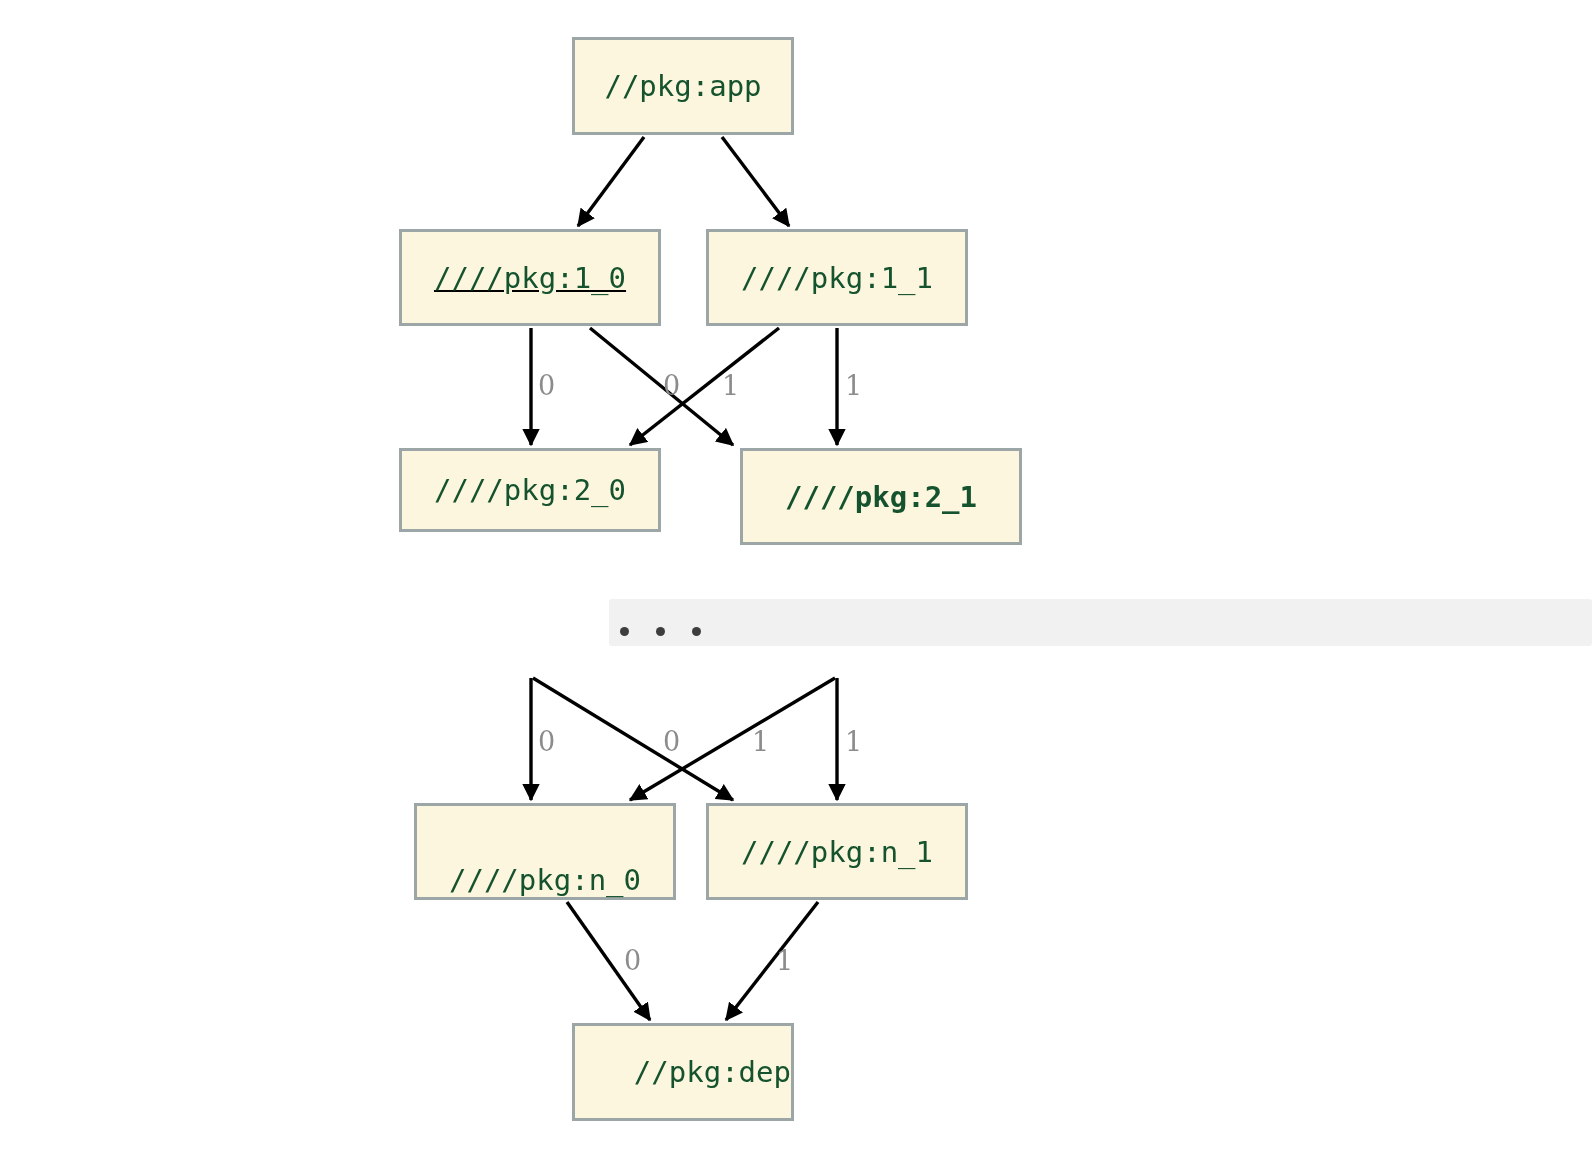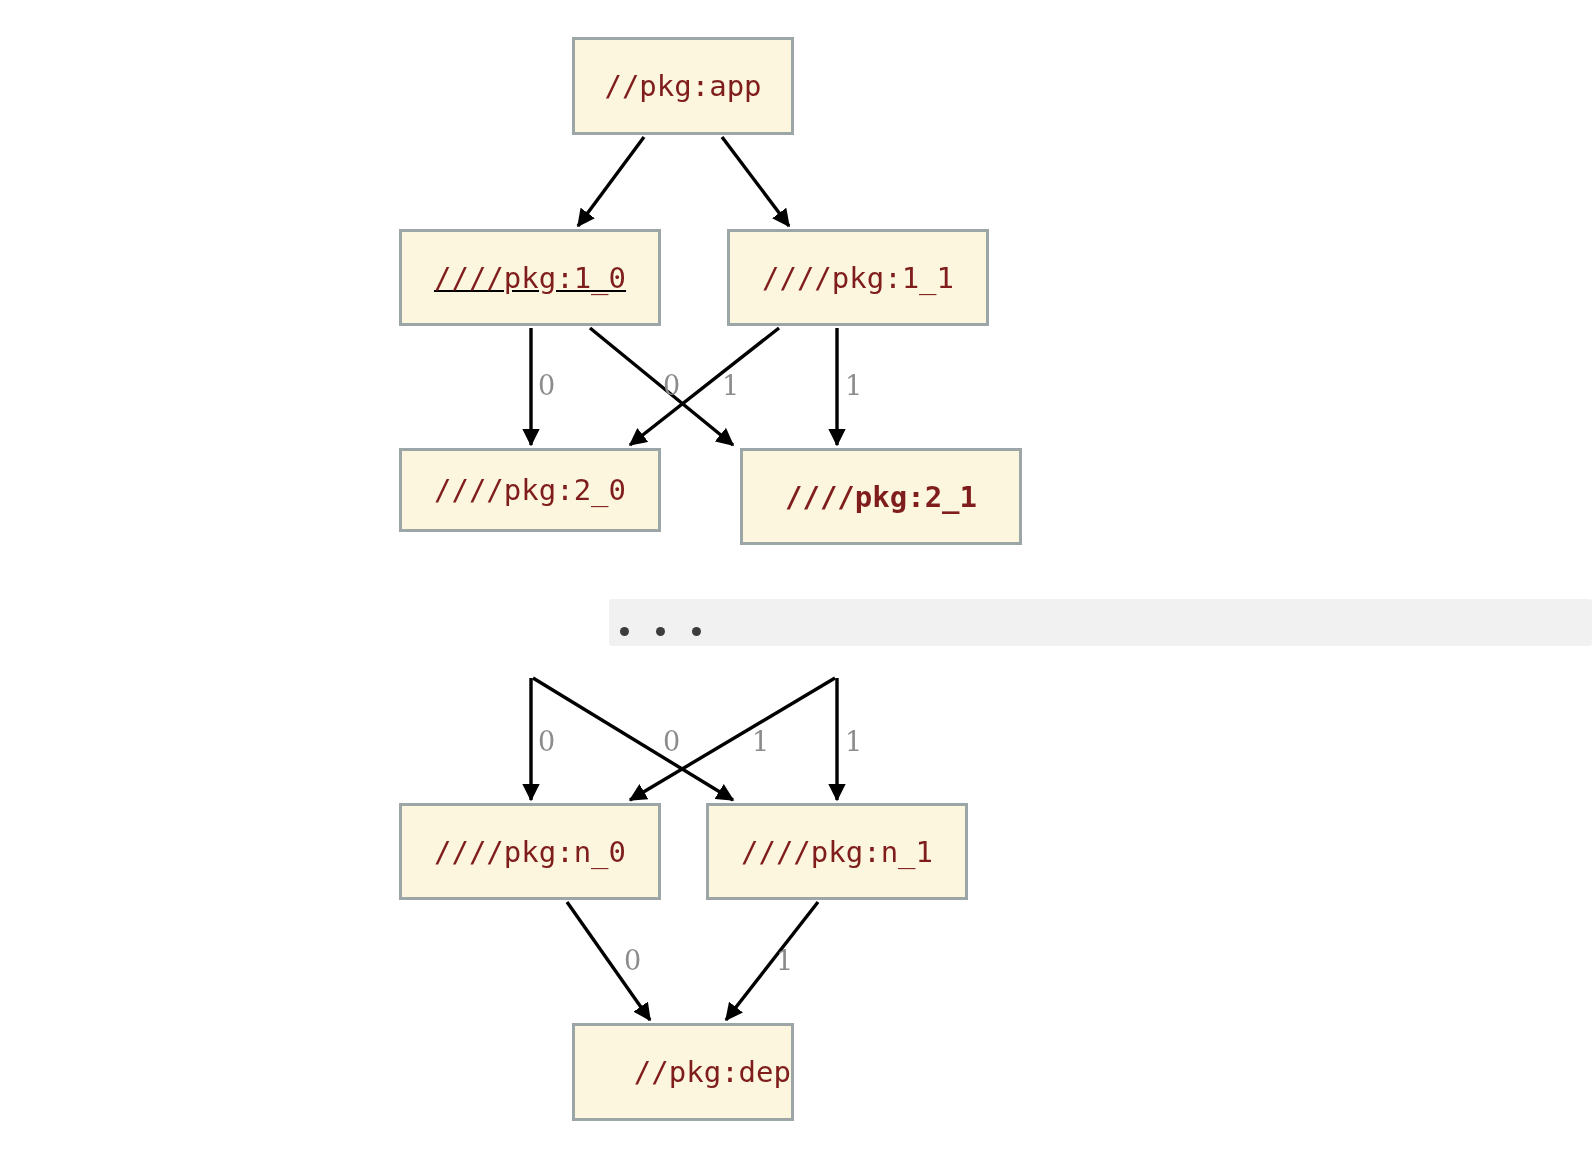--- a/index.html
+++ b/index.html
@@ -34,21 +34,21 @@
     box-sizing: border-box;
     background: #fdf6de;
     border: 3px solid #9da6a6;
     display: flex;
     align-items: center;
     justify-content: center;
   }
   .node-label {
     font-family: "DejaVu Sans Mono", monospace;
     font-size: 29px;
-    color: #7f1d1d;
+    color: #14532d;
     letter-spacing: 0px;
     white-space: nowrap;
   }
   .edge-label {
     position: absolute;
     font-family: "DejaVu Serif", serif;
     font-size: 27px;
     color: #8c8c8c;
     white-space: nowrap;
     line-height: 1;
@@ -99,30 +99,30 @@
       </g>
   </svg>
 
   <div id="nodes-group">
       <div class="node-box" style="left: 572px; top: 37px; width: 222px; height: 98px; background: rgb(253, 246, 222); border-color: rgb(157, 166, 166);">
         <span class="node-label">//pkg:app</span>
       </div>
       <div class="node-box" style="left: 399px; top: 229px; width: 262px; height: 97px; background: rgb(253, 246, 222); border-color: rgb(157, 166, 166); text-decoration: underline;">
         <span class="node-label">////pkg:1_0</span>
       </div>
-      <div class="node-box" style="left: 706px; top: 229px; width: 262px; height: 97px; background: rgb(253, 246, 222); border-color: rgb(157, 166, 166); margin-left: 21px;">
+      <div class="node-box" style="left: 706px; top: 229px; width: 262px; height: 97px; background: rgb(253, 246, 222); border-color: rgb(157, 166, 166);">
         <span class="node-label">////pkg:1_1</span>
       </div>
       <div class="node-box" style="left: 399px; top: 448px; width: 262px; height: 84px; background: rgb(253, 246, 222); border-color: rgb(157, 166, 166);">
         <span class="node-label">////pkg:2_0</span>
       </div>
       <div class="node-box" style="left: 740px; top: 448px; width: 282px; height: 97px; background: rgb(253, 246, 222); border-color: rgb(157, 166, 166); font-weight: bold;">
         <span class="node-label">////pkg:2_1</span>
       </div>
-      <div class="node-box" style="left: 399px; top: 803px; width: 262px; height: 97px; background: rgb(253, 246, 222); border-color: rgb(157, 166, 166);">
+      <div class="node-box" style="left: 414px; top: 803px; width: 262px; height: 97px; background: rgb(253, 246, 222); border-color: rgb(157, 166, 166); align-items: flex-end;">
         <span class="node-label">////pkg:n_0</span>
       </div>
       <div class="node-box" style="left: 706px; top: 803px; width: 262px; height: 97px; background: rgb(253, 246, 222); border-color: rgb(157, 166, 166);">
         <span class="node-label">////pkg:n_1</span>
       </div>
       <div class="node-box" style="left: 572px; top: 1023px; width: 222px; height: 98px; background: rgb(253, 246, 222); border-color: rgb(157, 166, 166); justify-content: flex-end;">
         <span class="node-label">//pkg:dep</span>
       </div>
     </div>
   <div id="edge-labels-group">

